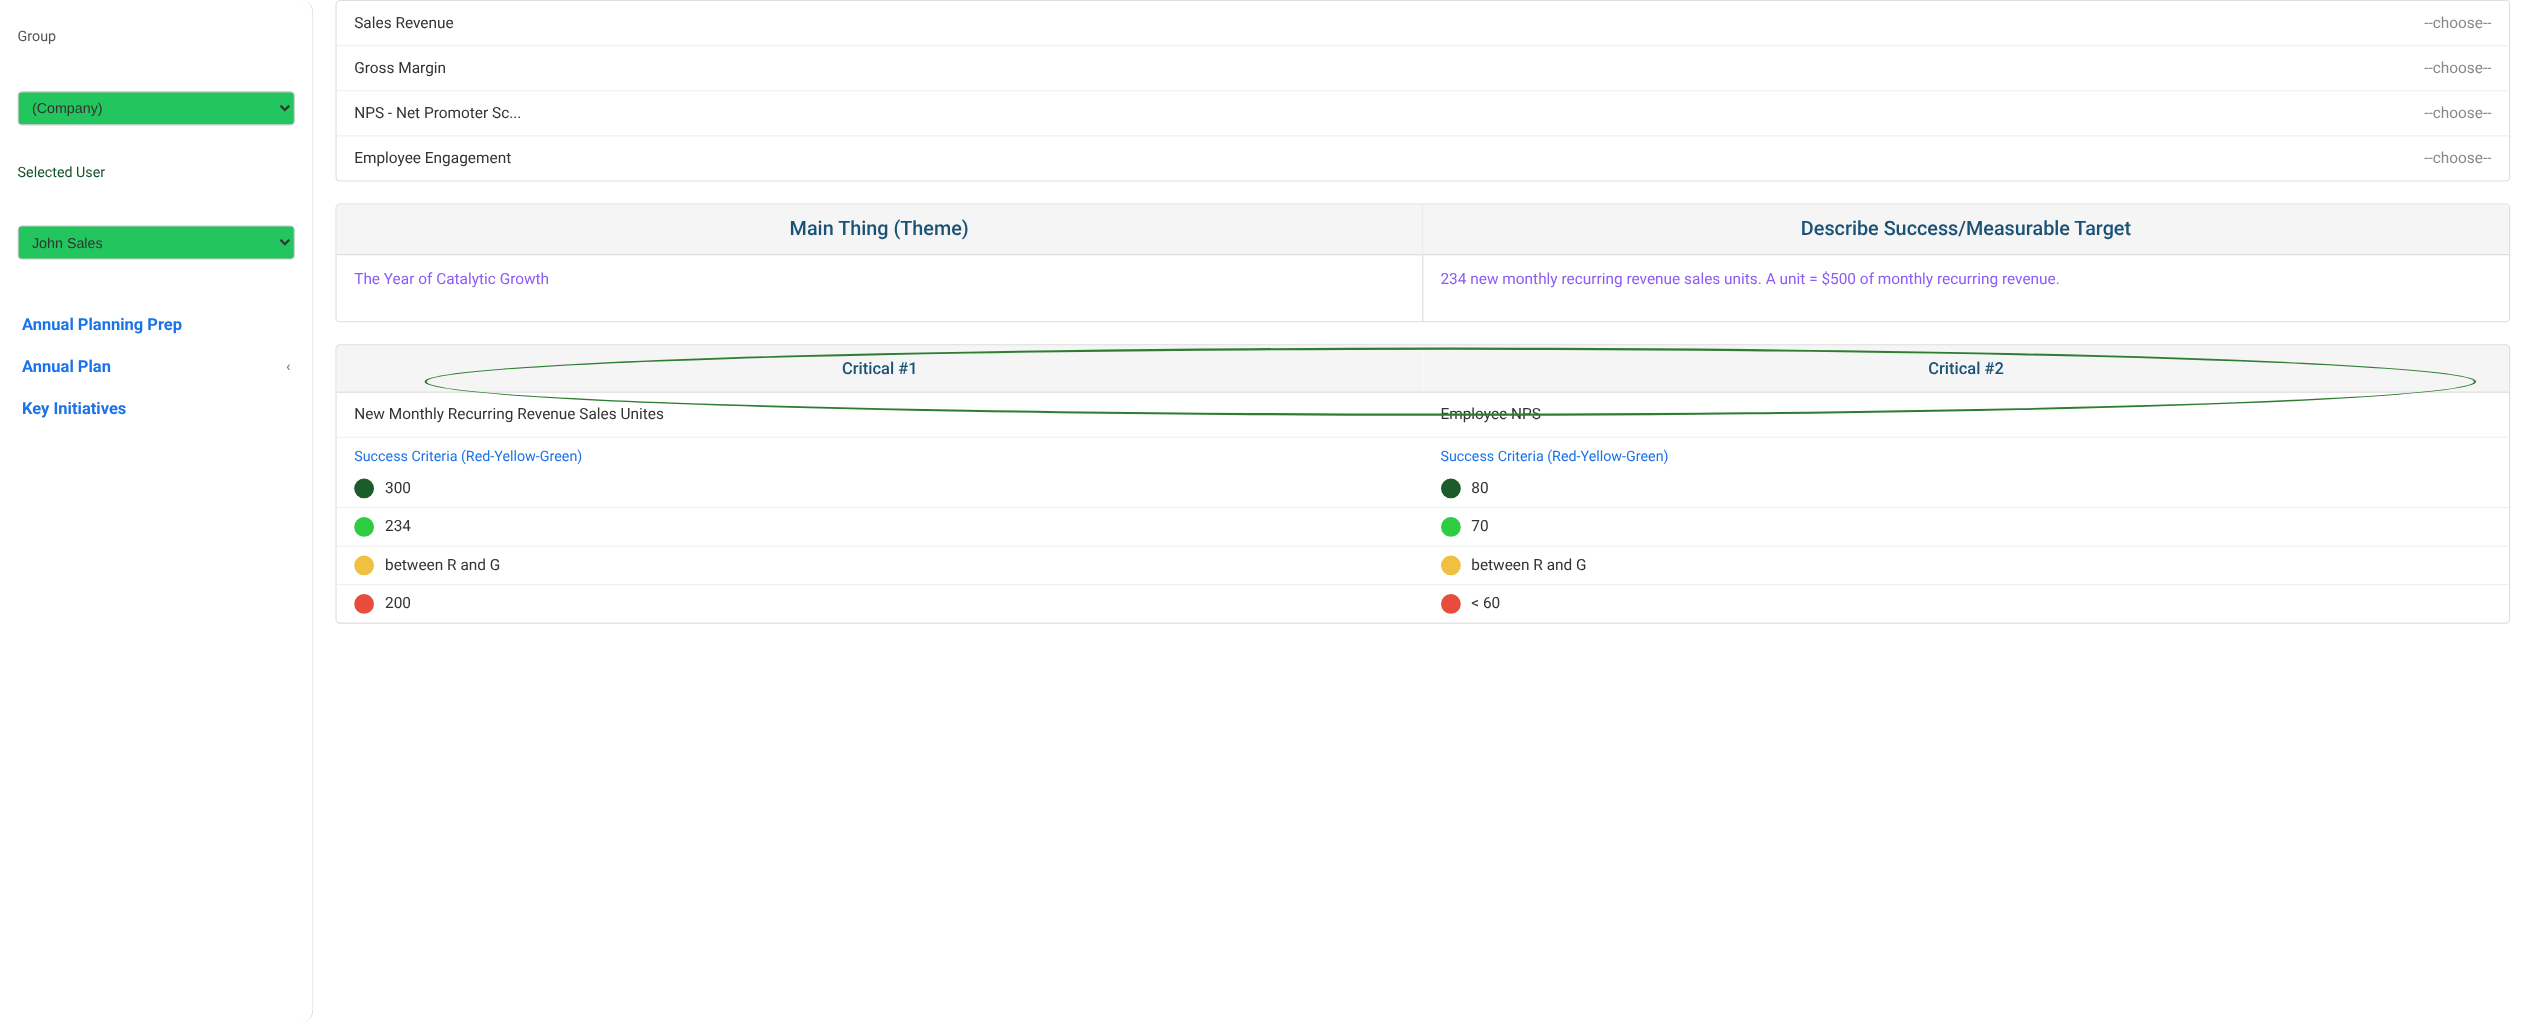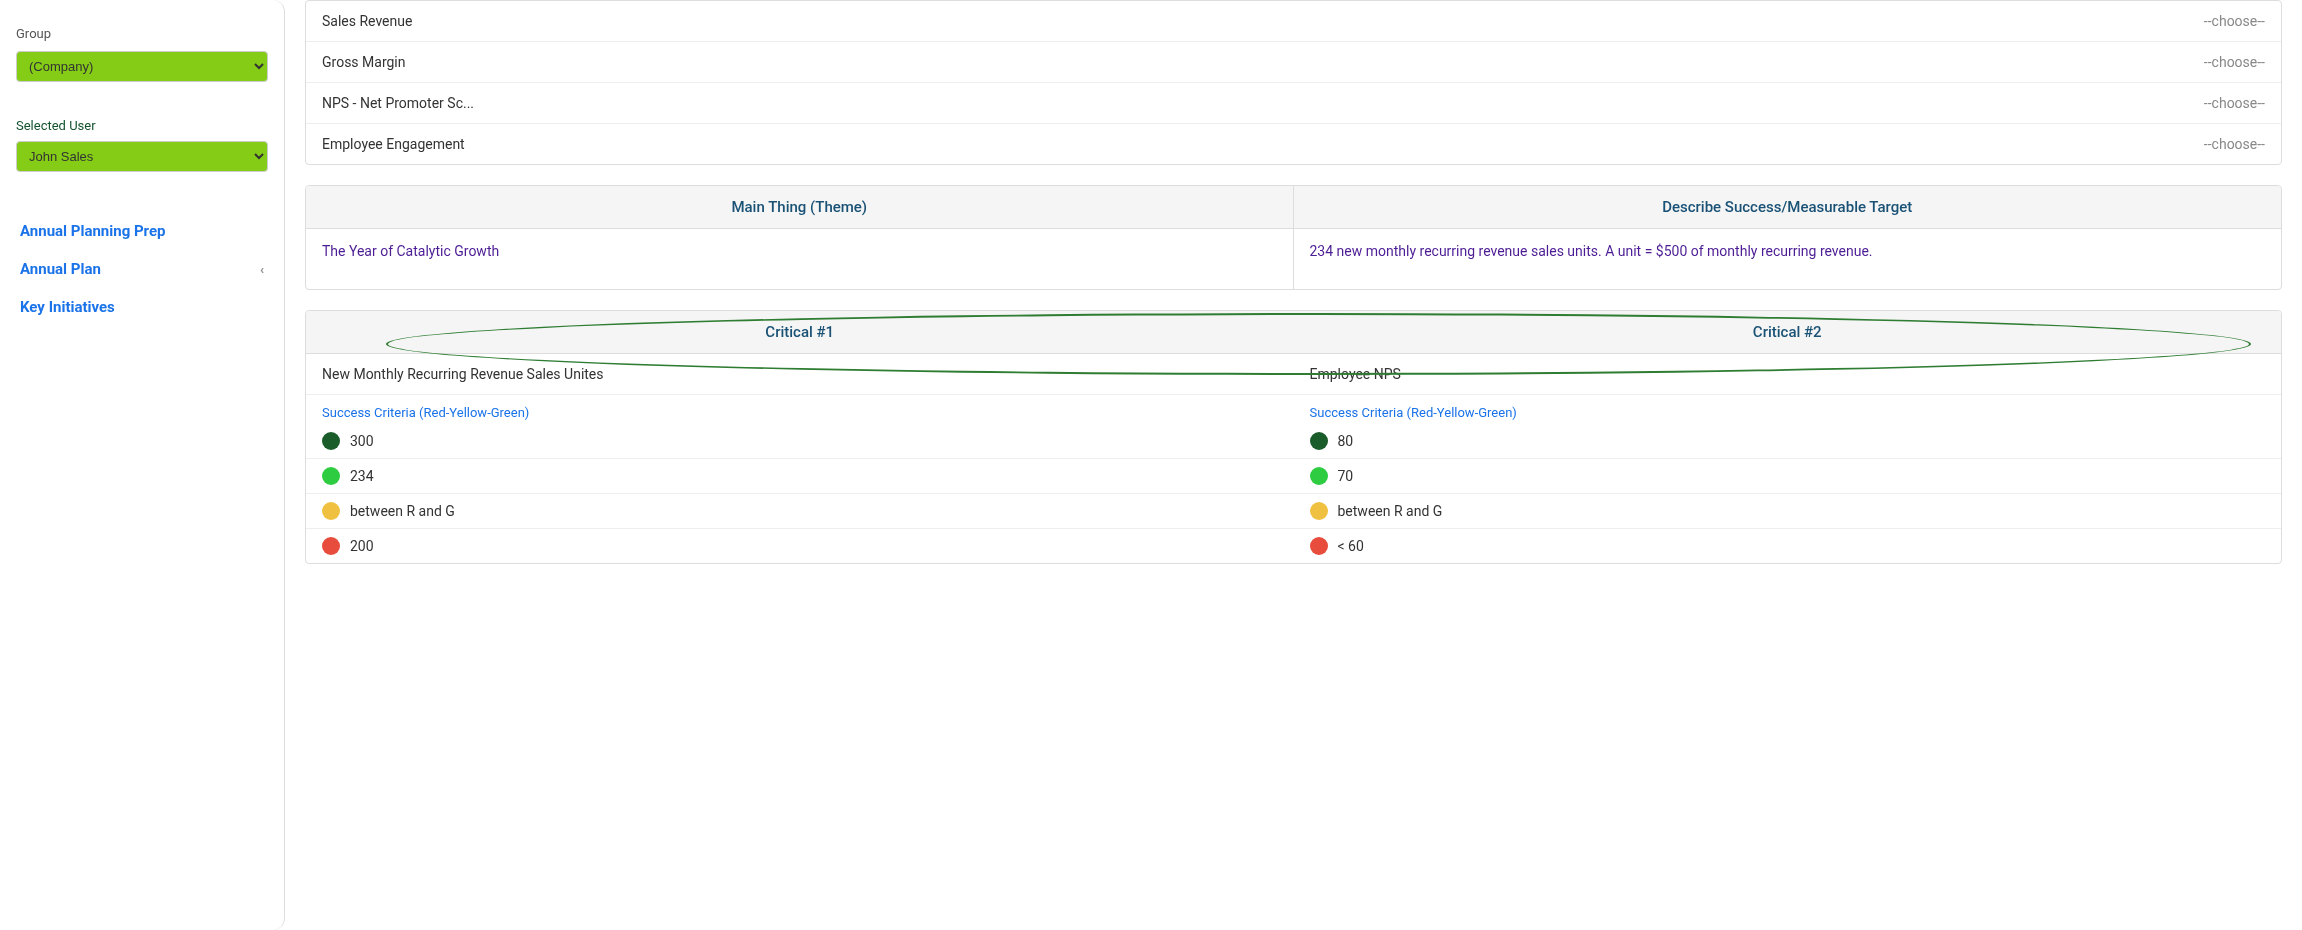--- a/index.html
+++ b/index.html
@@ -30,23 +30,24 @@
       color: #555;
       margin-bottom: 4px;
     }
     .sidebar-select {
       width: 100%;
       padding: 6px 8px;
       border: 1px solid #ccc;
       border-radius: 4px;
       font-size: 13px;
       color: #333;
-      background: #84cc16;
+      background: #22c55e;
       appearance: auto;
       cursor: pointer;
+      margin-top: 32px;
     }
     .sidebar-section {
       margin-top: 10px;
       display: flex;
       flex-direction: column;
       gap: 6px;
     }
     .sidebar-selected-label {
       font-size: 13px;
       color: #14532d;
@@ -114,33 +115,33 @@
       display: grid;
       grid-template-columns: 1fr 1fr;
       border: 1px solid #ddd;
       border-radius: 4px;
       margin-bottom: 20px;
       overflow: hidden;
     }
     .theme-header {
       background: #f5f5f5;
       padding: 12px 16px;
-      font-size: 15px;
+      font-size: 18px;
       color: #1a5276;
       font-weight: 500;
       text-align: center;
       border-bottom: 1px solid #ddd;
     }
     .theme-left {
       border-right: 1px solid #ddd;
     }
     .theme-content {
       padding: 14px 16px;
       font-size: 14px;
-      color: #4c1d95;
+      color: #8b5cf6;
       min-height: 60px;
     }
 
     
     .critical-section {
       display: grid;
       grid-template-columns: 1fr 1fr;
       border: 1px solid #ddd;
       border-radius: 4px;
       overflow: hidden;

